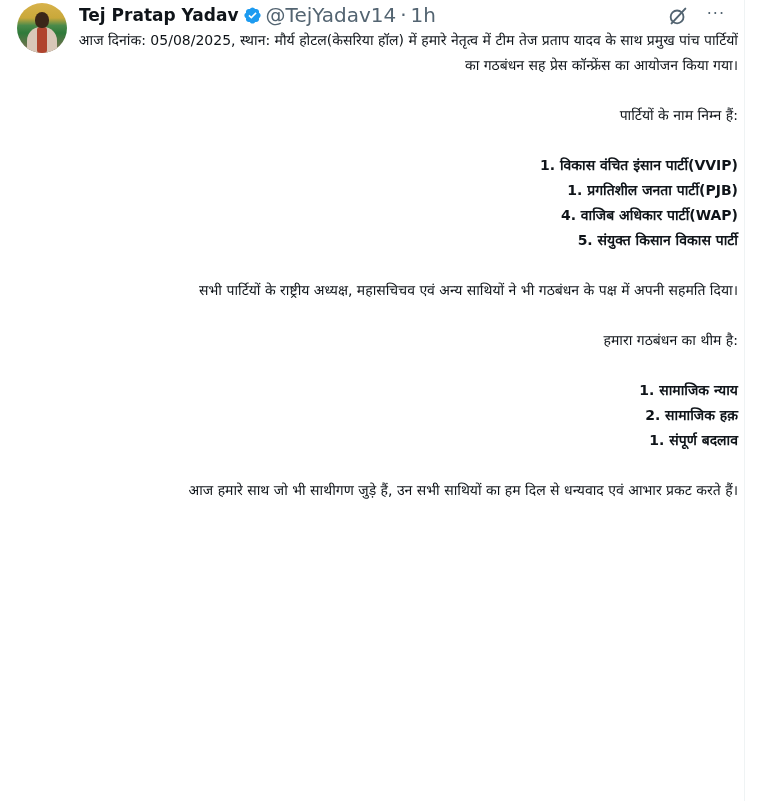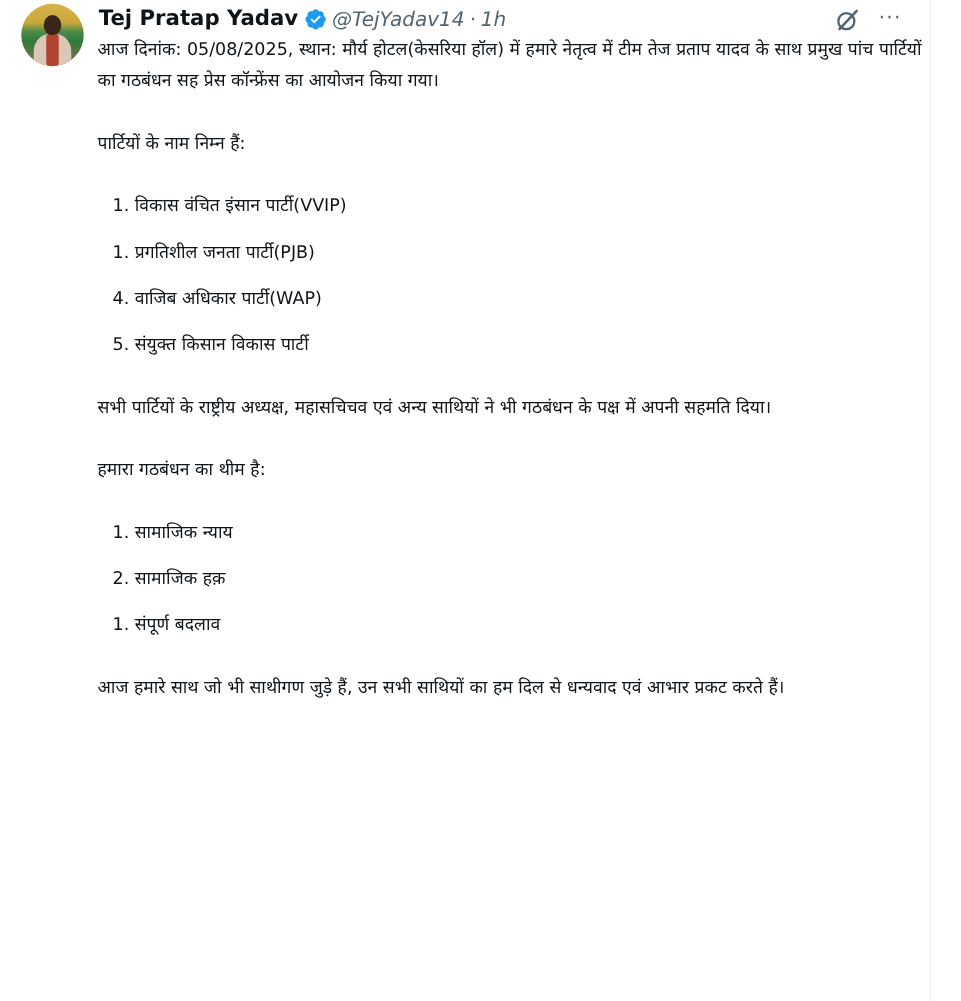--- a/index.html
+++ b/index.html
@@ -22,20 +22,21 @@
     width: 1px;
     height: 801px;
     background: #eff3f4;
   }
   .tweet {
     position: absolute;
     top: 0;
     left: 0;
     width: 744px;
     height: 678px;
+    text-align: right;
   }
   .avatar {
     position: absolute;
     left: 17px;
     top: 3px;
     width: 50px;
     height: 50px;
     border-radius: 50%;
     overflow: hidden;
     background: linear-gradient(180deg, #d8b24a 0%, #c9a83a 30%, #4a8a4a 45%, #2f7a3a 60%, #8a6f55 100%);
@@ -82,23 +83,22 @@
     color: #0f1419;
   }
   .verified-icon {
     display: inline-block;
     width: 19px;
     height: 19px;
     margin-left: 4px;
     margin-right: 4px;
   }
   .handle, .dot, .time {
-    font-size: 16px;
+    font-size: 20px;
     color: #536471;
-    font-style: italic;
   }
   .dot { margin: 0 4px; }
   .grok-icon {
     position: absolute;
     left: 667px;
     top: 5px;
     width: 22px;
     height: 22px;
   }
   .more-icon {
@@ -117,21 +117,21 @@
     left: 78px;
     top: 28px;
     width: 660px;
     font-family: "DejaVu Sans", "Liberation Sans", sans-serif;
     font-size: 14px;
     line-height: 25px;
     color: #0f1419;
   }
   .para { margin: 0 0 25px 0; }
   .list { margin: 0 0 25px 0; padding: 0; list-style: none; }
-  .list li { margin: 12px; padding: 0; }
+  .list li { margin: 0; padding: 0; font-weight: bold; }
 </style>
 </head>
 <body>
 
 <div class="right-border"></div>
 
 <article class="tweet">
 
   <div class="avatar">
     <div class="figure-body"></div>

